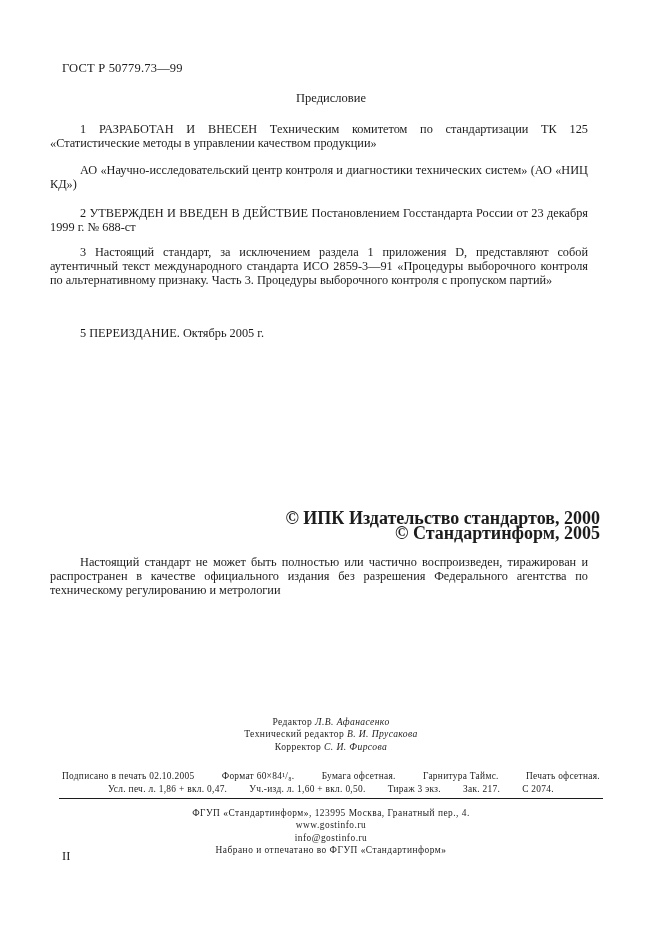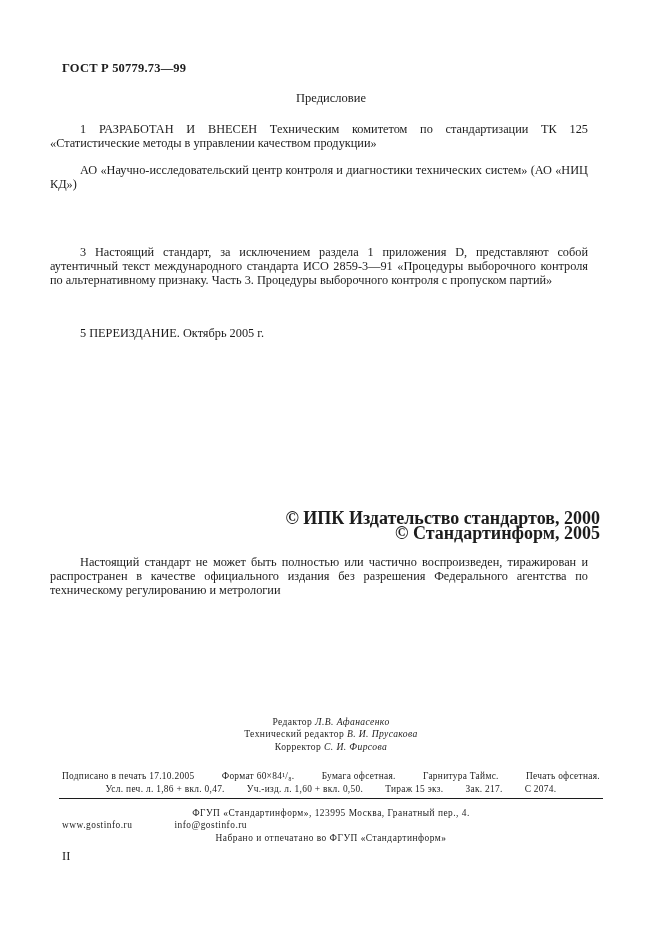--- a/index.html
+++ b/index.html
@@ -14,21 +14,21 @@
     background: #ffffff;
     font-family: "Liberation Serif", serif;
     color: #1c1c1c;
     overflow: hidden;
   }
   .doc-header {
     position: absolute;
     top: 61px;
     left: 62px;
     font-size: 12.5px;
-    font-weight: bold;
+    font-weight: normal;
     letter-spacing: 0.2px;
   }
   .section-title {
     position: absolute;
     top: 91px;
     left: 62px;
     width: 538px;
     text-align: center;
     font-size: 12.5px;
   }
@@ -105,40 +105,42 @@
     top: 807px;
     left: 62px;
     width: 538px;
     text-align: center;
     font-size: 9.4px;
     line-height: 12.4px;
     letter-spacing: 0.5px;
   }
   .publisher .contacts {
     display: flex;
-    gap: 42px;
+    justify-content: center;
+    flex-direction: column;
   }
   .page-number {
     position: absolute;
     top: 849px;
     left: 62px;
     font-size: 12.5px;
   }
 </style>
 </head>
 <body>
 
 <div class="page">
 
   <div class="doc-header">ГОСТ Р 50779.73—99</div>
 
   <div class="section-title">Предисловие</div>
 
   <div class="para p1">1 РАЗРАБОТАН И ВНЕСЕН Техническим комитетом по стандартизации ТК 125 «Статистические методы в управлении качеством продукции»</div>
   <div class="para p2">АО «Научно-исследовательский центр контроля и диагностики технических систем» (АО «НИЦ КД»)</div>
+  <div class="para p3">2 УТВЕРЖДЕН И ВВЕДЕН В ДЕЙСТВИЕ Постановлением Госстандарта России от 23 декабря 1999 г. № 688-ст</div>
   <div class="para p4">3 Настоящий стандарт, за исключением раздела 1 приложения D, представляют собой аутентичный текст международного стандарта ИСО 2859-3—91 «Процедуры выборочного контроля по альтернативному признаку. Часть 3. Процедуры выборочного контроля с пропуском партий»</div>
   <div class="para p6">5 ПЕРЕИЗДАНИЕ. Октябрь 2005 г.</div>
 
   <div class="copyright">
     <div>© ИПК Издательство стандартов, 2000</div>
     <div>© Стандартинформ, 2005</div>
   </div>
 
   <div class="para notice">Настоящий стандарт не может быть полностью или частично воспроизведен, тиражирован и распространен в качестве официального издания без разрешения Федерального агентства по техническому регулированию и метрологии</div>
 
@@ -151,31 +153,31 @@
       <span class="role">Технический редактор</span>
       <span class="name">В. И. Прусакова</span>
     </div>
     <div>
       <span class="role">Корректор</span>
       <span class="name">С. И. Фирсова</span>
     </div>
   </div>
 
   <div class="imprint-1">
-    <span>Подписано в печать 17.10.2005</span>
+    <span>Подписано в печать 02.10.2005</span>
     <span>Формат 60×84¹/₈.</span>
     <span>Бумага офсетная.</span>
     <span>Гарнитура Таймс.</span>
     <span>Печать офсетная.</span>
   </div>
 
   <div class="imprint-2">
     <span>Усл. печ. л. 1,86 + вкл. 0,47.</span>
     <span>Уч.-изд. л. 1,60 + вкл. 0,50.</span>
-    <span>Тираж 15 экз.</span>
+    <span>Тираж 3 экз.</span>
     <span>Зак. 217.</span>
     <span>С 2074.</span>
   </div>
 
   <div class="rule"></div>
 
   <div class="publisher">
     <div>ФГУП «Стандартинформ», 123995 Москва, Гранатный пер., 4.</div>
     <div class="contacts">
       <span>www.gostinfo.ru</span>

